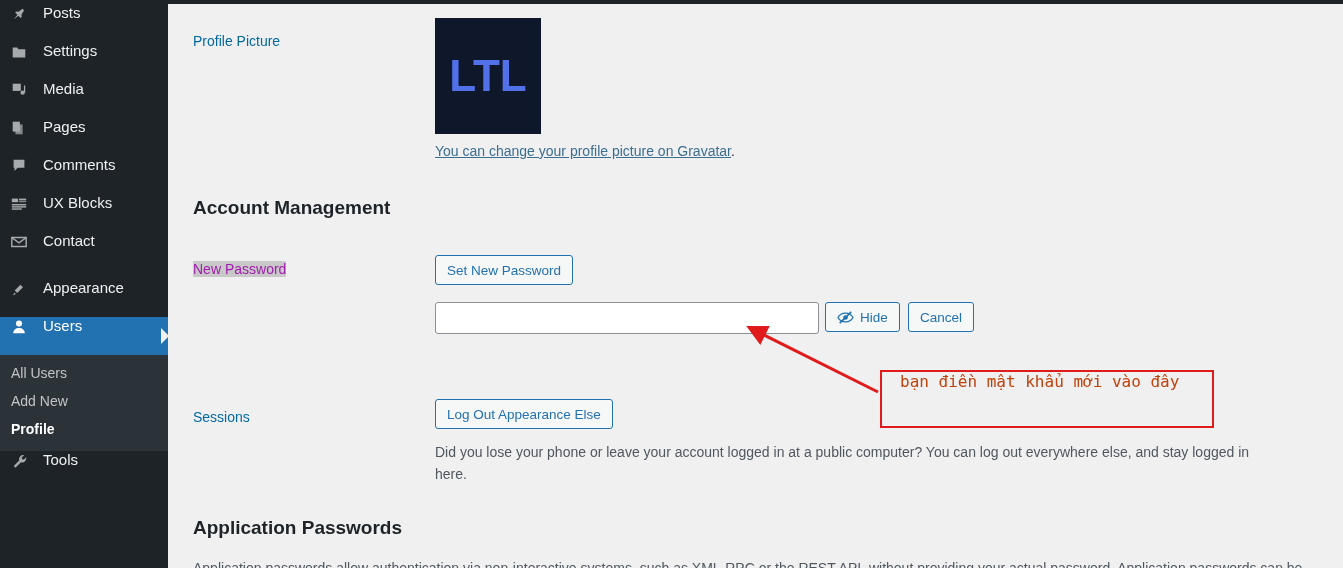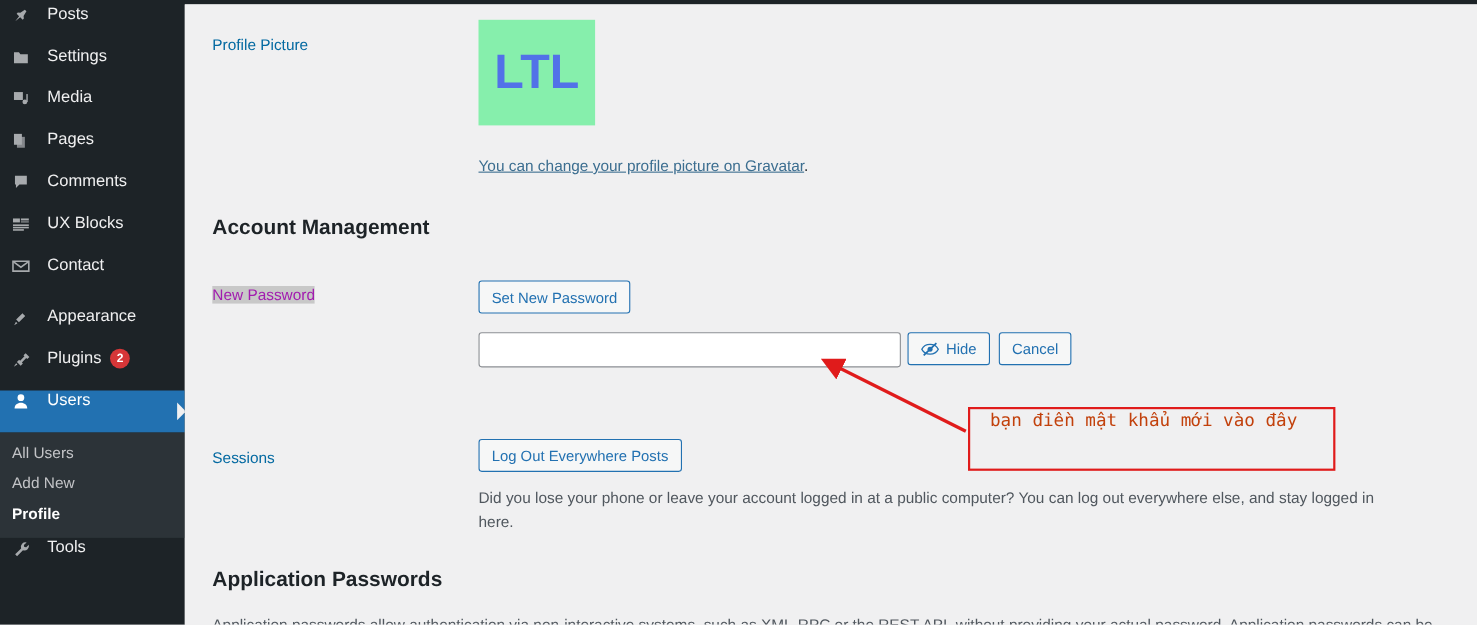--- a/index.html
+++ b/index.html
@@ -100,22 +100,22 @@
     color: #a21caf;
   }
 
   .section-title {
     color: #1d2327;
     font-size: 19px;
     font-weight: 600;
   }
 
   .avatar {
-    width: 106px; height: 96px;
-    background: #86efac;
+    width: 106px; height: 116px;
+    background: #0f172a;
     display: flex; align-items: center; justify-content: center;
   }
   .avatar-text {
     color: #5271e8;
     font-size: 44px;
     font-weight: 700;
     letter-spacing: 0px;
     font-family: "Liberation Sans", sans-serif;
   }
 
@@ -275,29 +275,20 @@
 
     <div class="menu-item">
       <span class="mi-icon">
         <svg width="18" height="18" viewBox="0 0 20 20">
             <path d="M16.5 3.2 13 6.7l-1.4-1.4-6.4 6.4 2.8 2.8 6.4-6.4-1.4-1.4 3.5-3.5zM5 14l-1.8 3.3L6.5 15.5z"></path>
           </svg>
       </span>
       <span>Appearance</span>
     </div>
 
-    <div class="menu-item">
-      <span class="mi-icon">
-        <svg width="18" height="18" viewBox="0 0 20 20">
-            <path d="M14.8 3.4 12.6 5.6l1 1-4.4 4.4-1-1-2.2 2.2 3.8 3.8 2.2-2.2-1-1 4.4-4.4 1 1 2.2-2.2zM5.2 13.5 2.8 17.2l3.7-2.4z"></path>
-          </svg>
-      </span>
-      <span>Plugins</span>
-      <span class="badge">2</span>
-    </div>
 
     <div class="menu-item current">
       <span class="mi-icon">
         <svg width="18" height="18" viewBox="0 0 20 20">
             <circle cx="10" cy="6.2" r="3.4"></circle>
             <path d="M3.6 17c0-3.6 2.9-5.8 6.4-5.8s6.4 2.2 6.4 5.8z"></path>
           </svg>
       </span>
       <span>Users</span>
     </div>
@@ -367,21 +358,21 @@
 
     <div class="row" style="left:740px; top:298px;">
       <span class="wp-button">Cancel</span>
     </div>
 
     <div class="row" style="left:25px; top:404px;">
       <span class="field-label">Sessions</span>
     </div>
 
     <div class="row" style="left:267px; top:395px;">
-      <span class="wp-button">Log Out Everywhere Posts</span>
+      <span class="wp-button">Log Out Appearance Else</span>
     </div>
 
     <div class="row" style="left:267px; top:438px; width:830px;">
       <span class="desc-text">Did you lose your phone or leave your account logged in at a public computer? You can log out everywhere else, and stay logged in here.</span>
     </div>
 
     <div class="row" style="left:25px; top:513px;">
       <span class="section-title">Application Passwords</span>
     </div>
 

